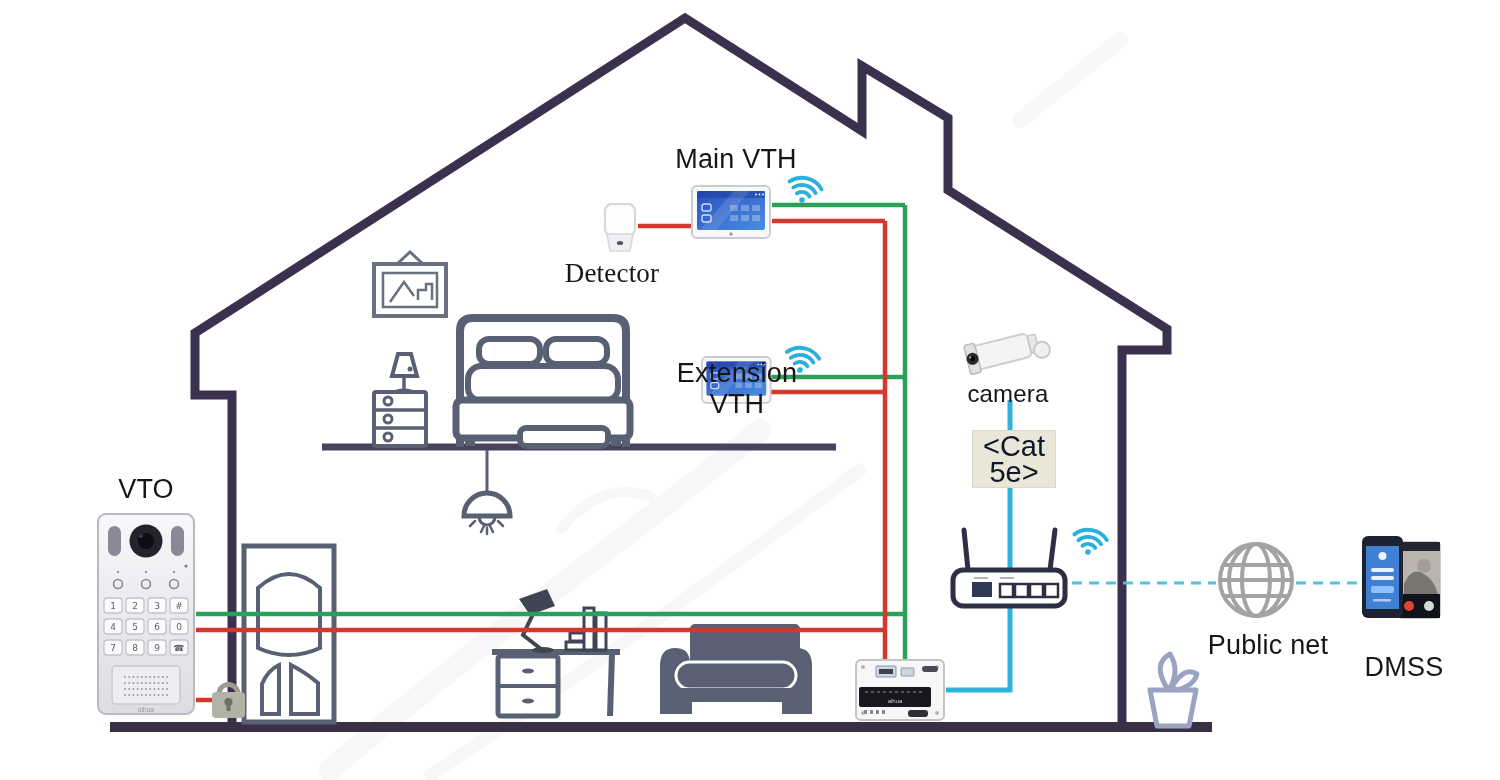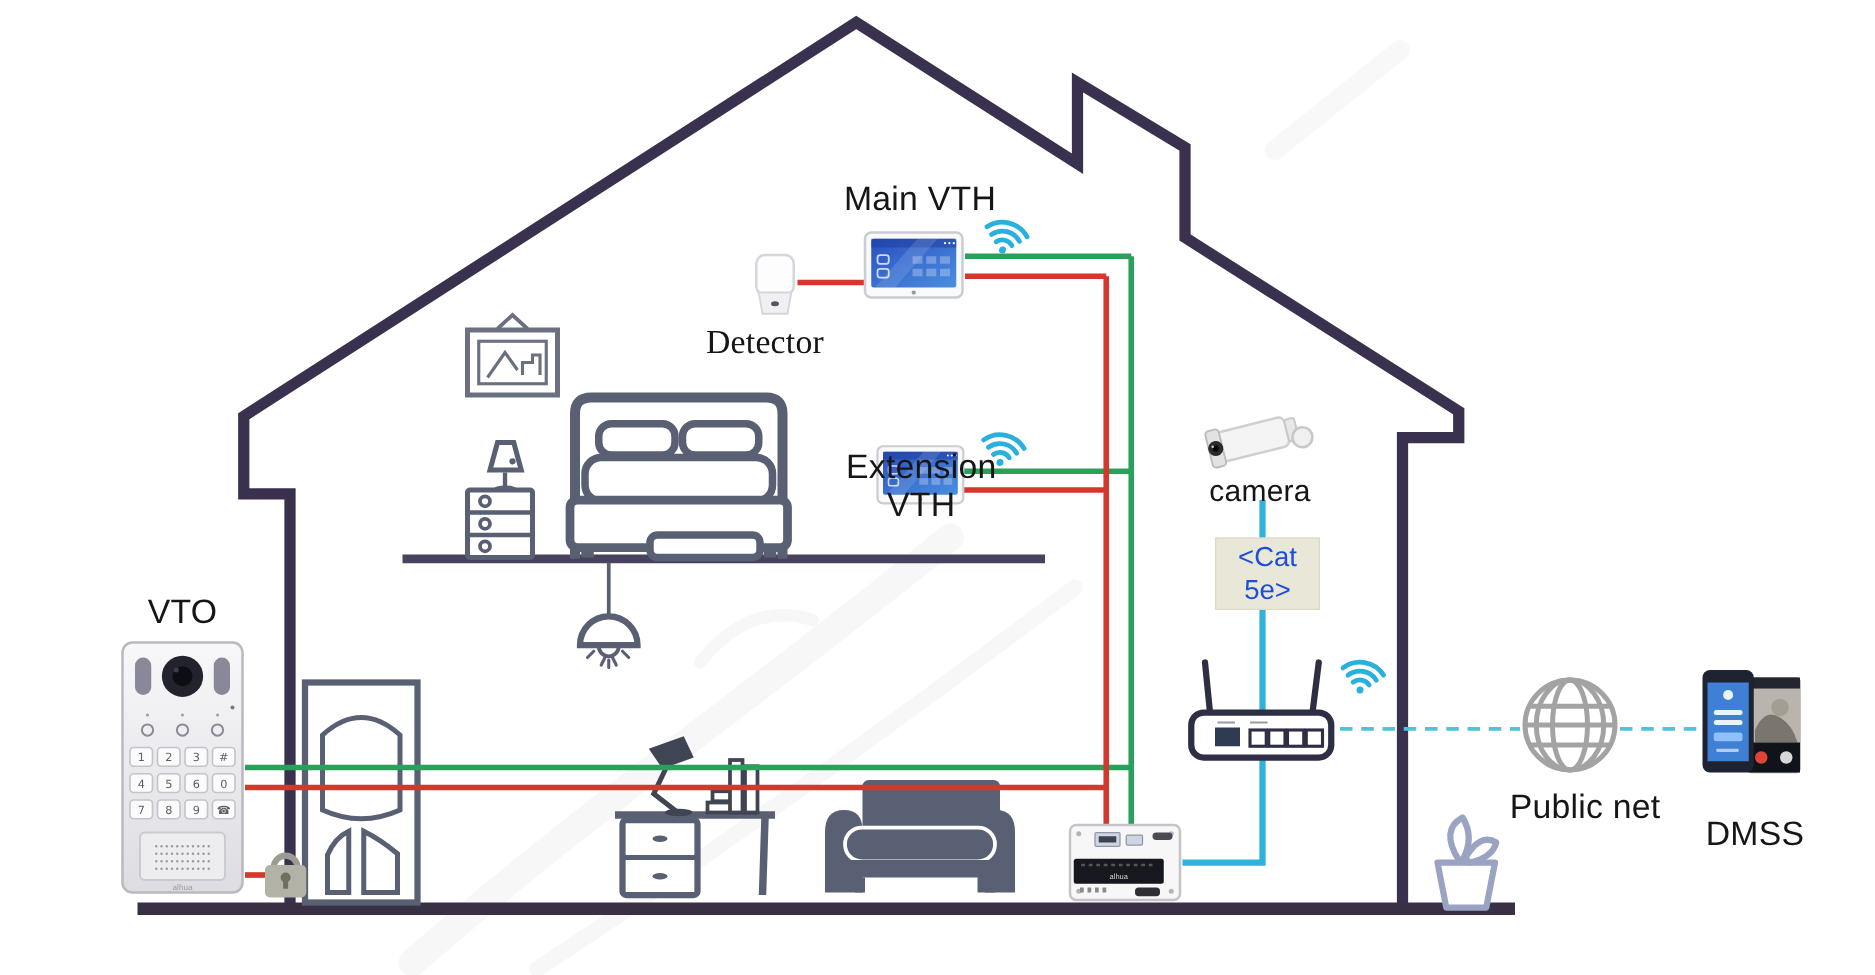--- a/index.html
+++ b/index.html
@@ -4,21 +4,21 @@
 <style>
   html,body{margin:0;padding:0;background:#ffffff;}
   .stage{position:relative;width:1500px;height:780px;background:#ffffff;overflow:hidden;
          font-family:"Liberation Sans",sans-serif;}
   .stage svg{position:absolute;left:0;top:0;}
   .label{position:absolute;font-size:27px;color:#161616;text-align:center;
          font-family:"Liberation Sans",sans-serif;letter-spacing:.2px;}
   .label.small{font-size:24px;}
   .cat5e{position:absolute;left:972px;top:430px;width:82px;height:56px;
          background:#e9e7d8;border:1px solid #dcd9c6;display:flex;flex-direction:column;
-         align-items:center;justify-content:center;font-size:22px;color:#1d4ed8;line-height:26px;}
+         align-items:center;justify-content:center;font-size:29px;color:#0f172a;line-height:26px;}
 </style>
 </head>
 <body>
 
 <div class="stage">
 
 <svg width="1500" height="780" viewBox="0 0 1500 780">
   <defs>
     <linearGradient id="screenGrad" x1="0" y1="0" x2="1" y2="1">
       <stop offset="0" stop-color="#2b4fc0"></stop>

